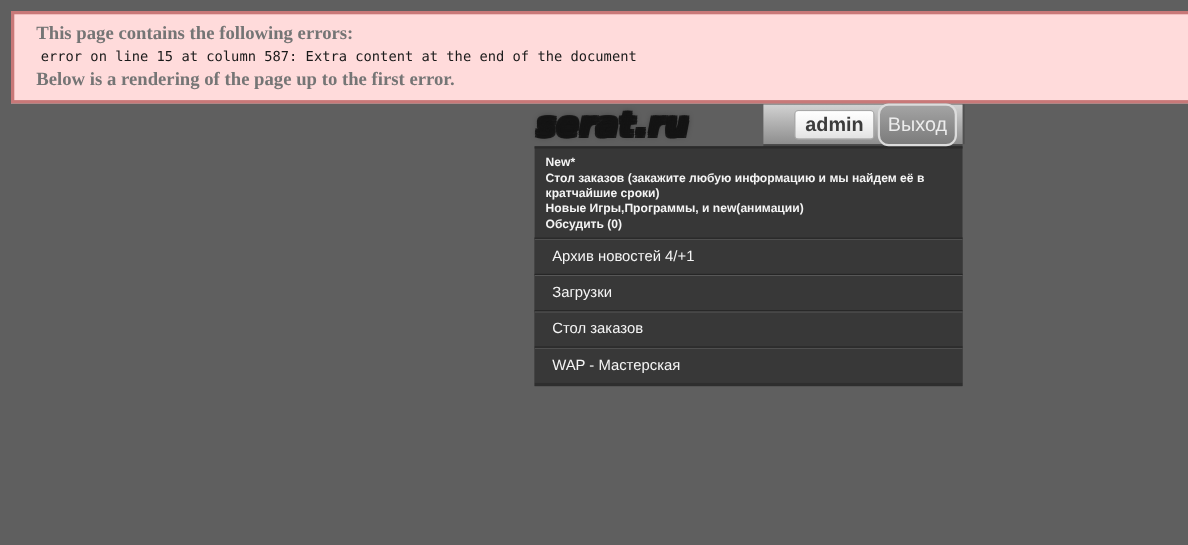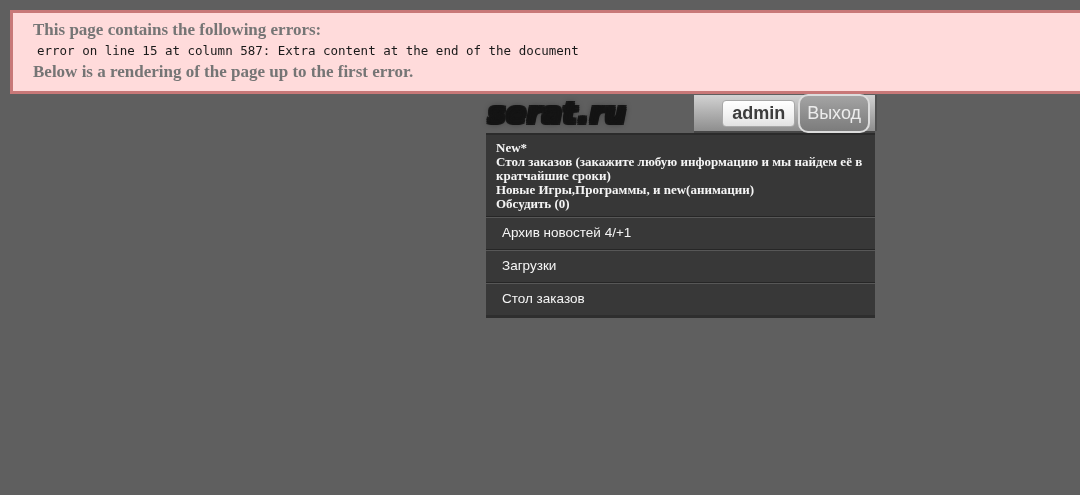--- a/index.html
+++ b/index.html
@@ -116,24 +116,23 @@
   .menu {
     margin-top: 0;
     background: #373737;
     border-top: 2px solid #2b2b2b;
     border-bottom: 3px solid #2e2e2e;
   }
 
   .news-block {
     padding: 6px 10px 5px 10px;
     color: #f5f5f5;
-    font-size: 13px;
+    font-size: 11px;
     font-weight: bold;
     line-height: 14px;
-    font-family: Liberation Serif, serif;
   }
   .news-block .news-line { color: #f5f5f5; }
   .news-block a.news-line {
     display: block;
     text-decoration: none;
     cursor: pointer;
   }
 
   .menu-row {
     display: block;
@@ -173,15 +172,16 @@
     <div class="news-block">
       <div class="news-line">New*</div>
       <div class="news-line">Стол заказов (закажите любую информацию и мы найдем её в кратчайшие сроки)</div>
       <div class="news-line">Новые Игры,Программы, и new(анимации)</div>
       <a class="news-line">Обсудить (0)</a>
     </div>
 
     <a class="menu-row">Архив новостей 4/+1</a>
     <a class="menu-row">Загрузки</a>
     <a class="menu-row">Стол заказов</a>
+    <a class="menu-row">WAP - Мастерская</a>
 
   </div>
 </div>
 
 </body></html>

